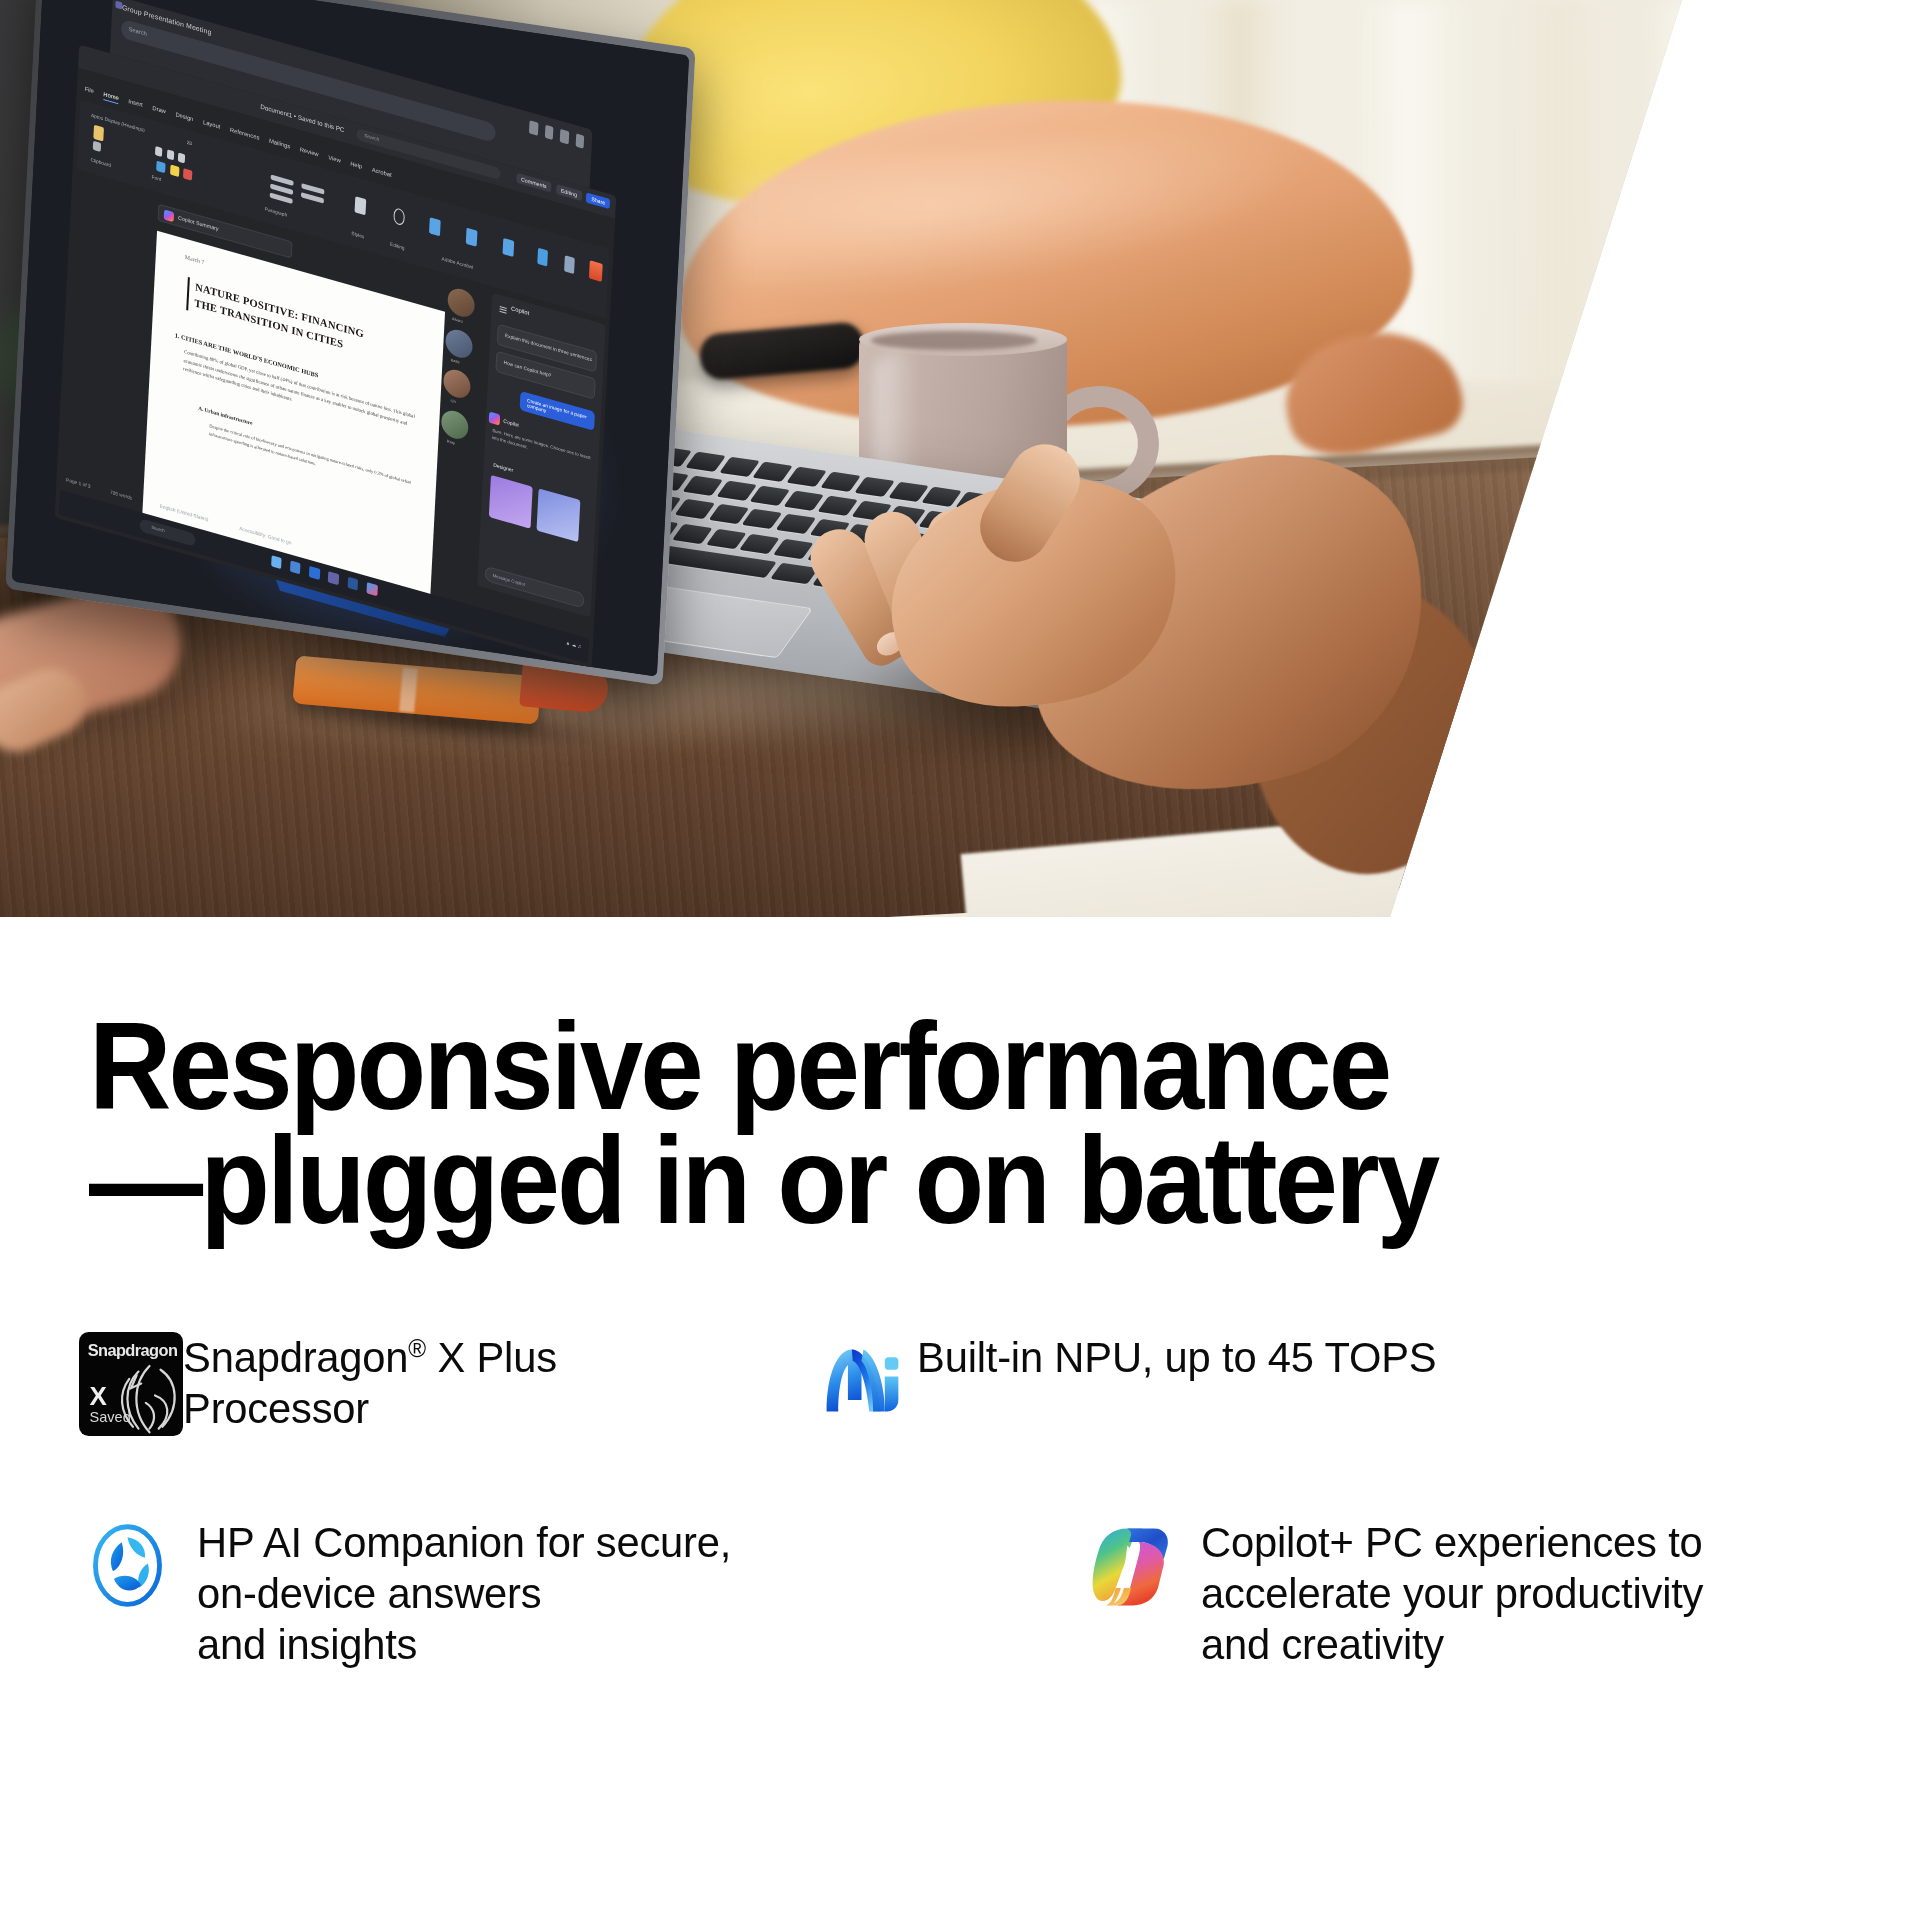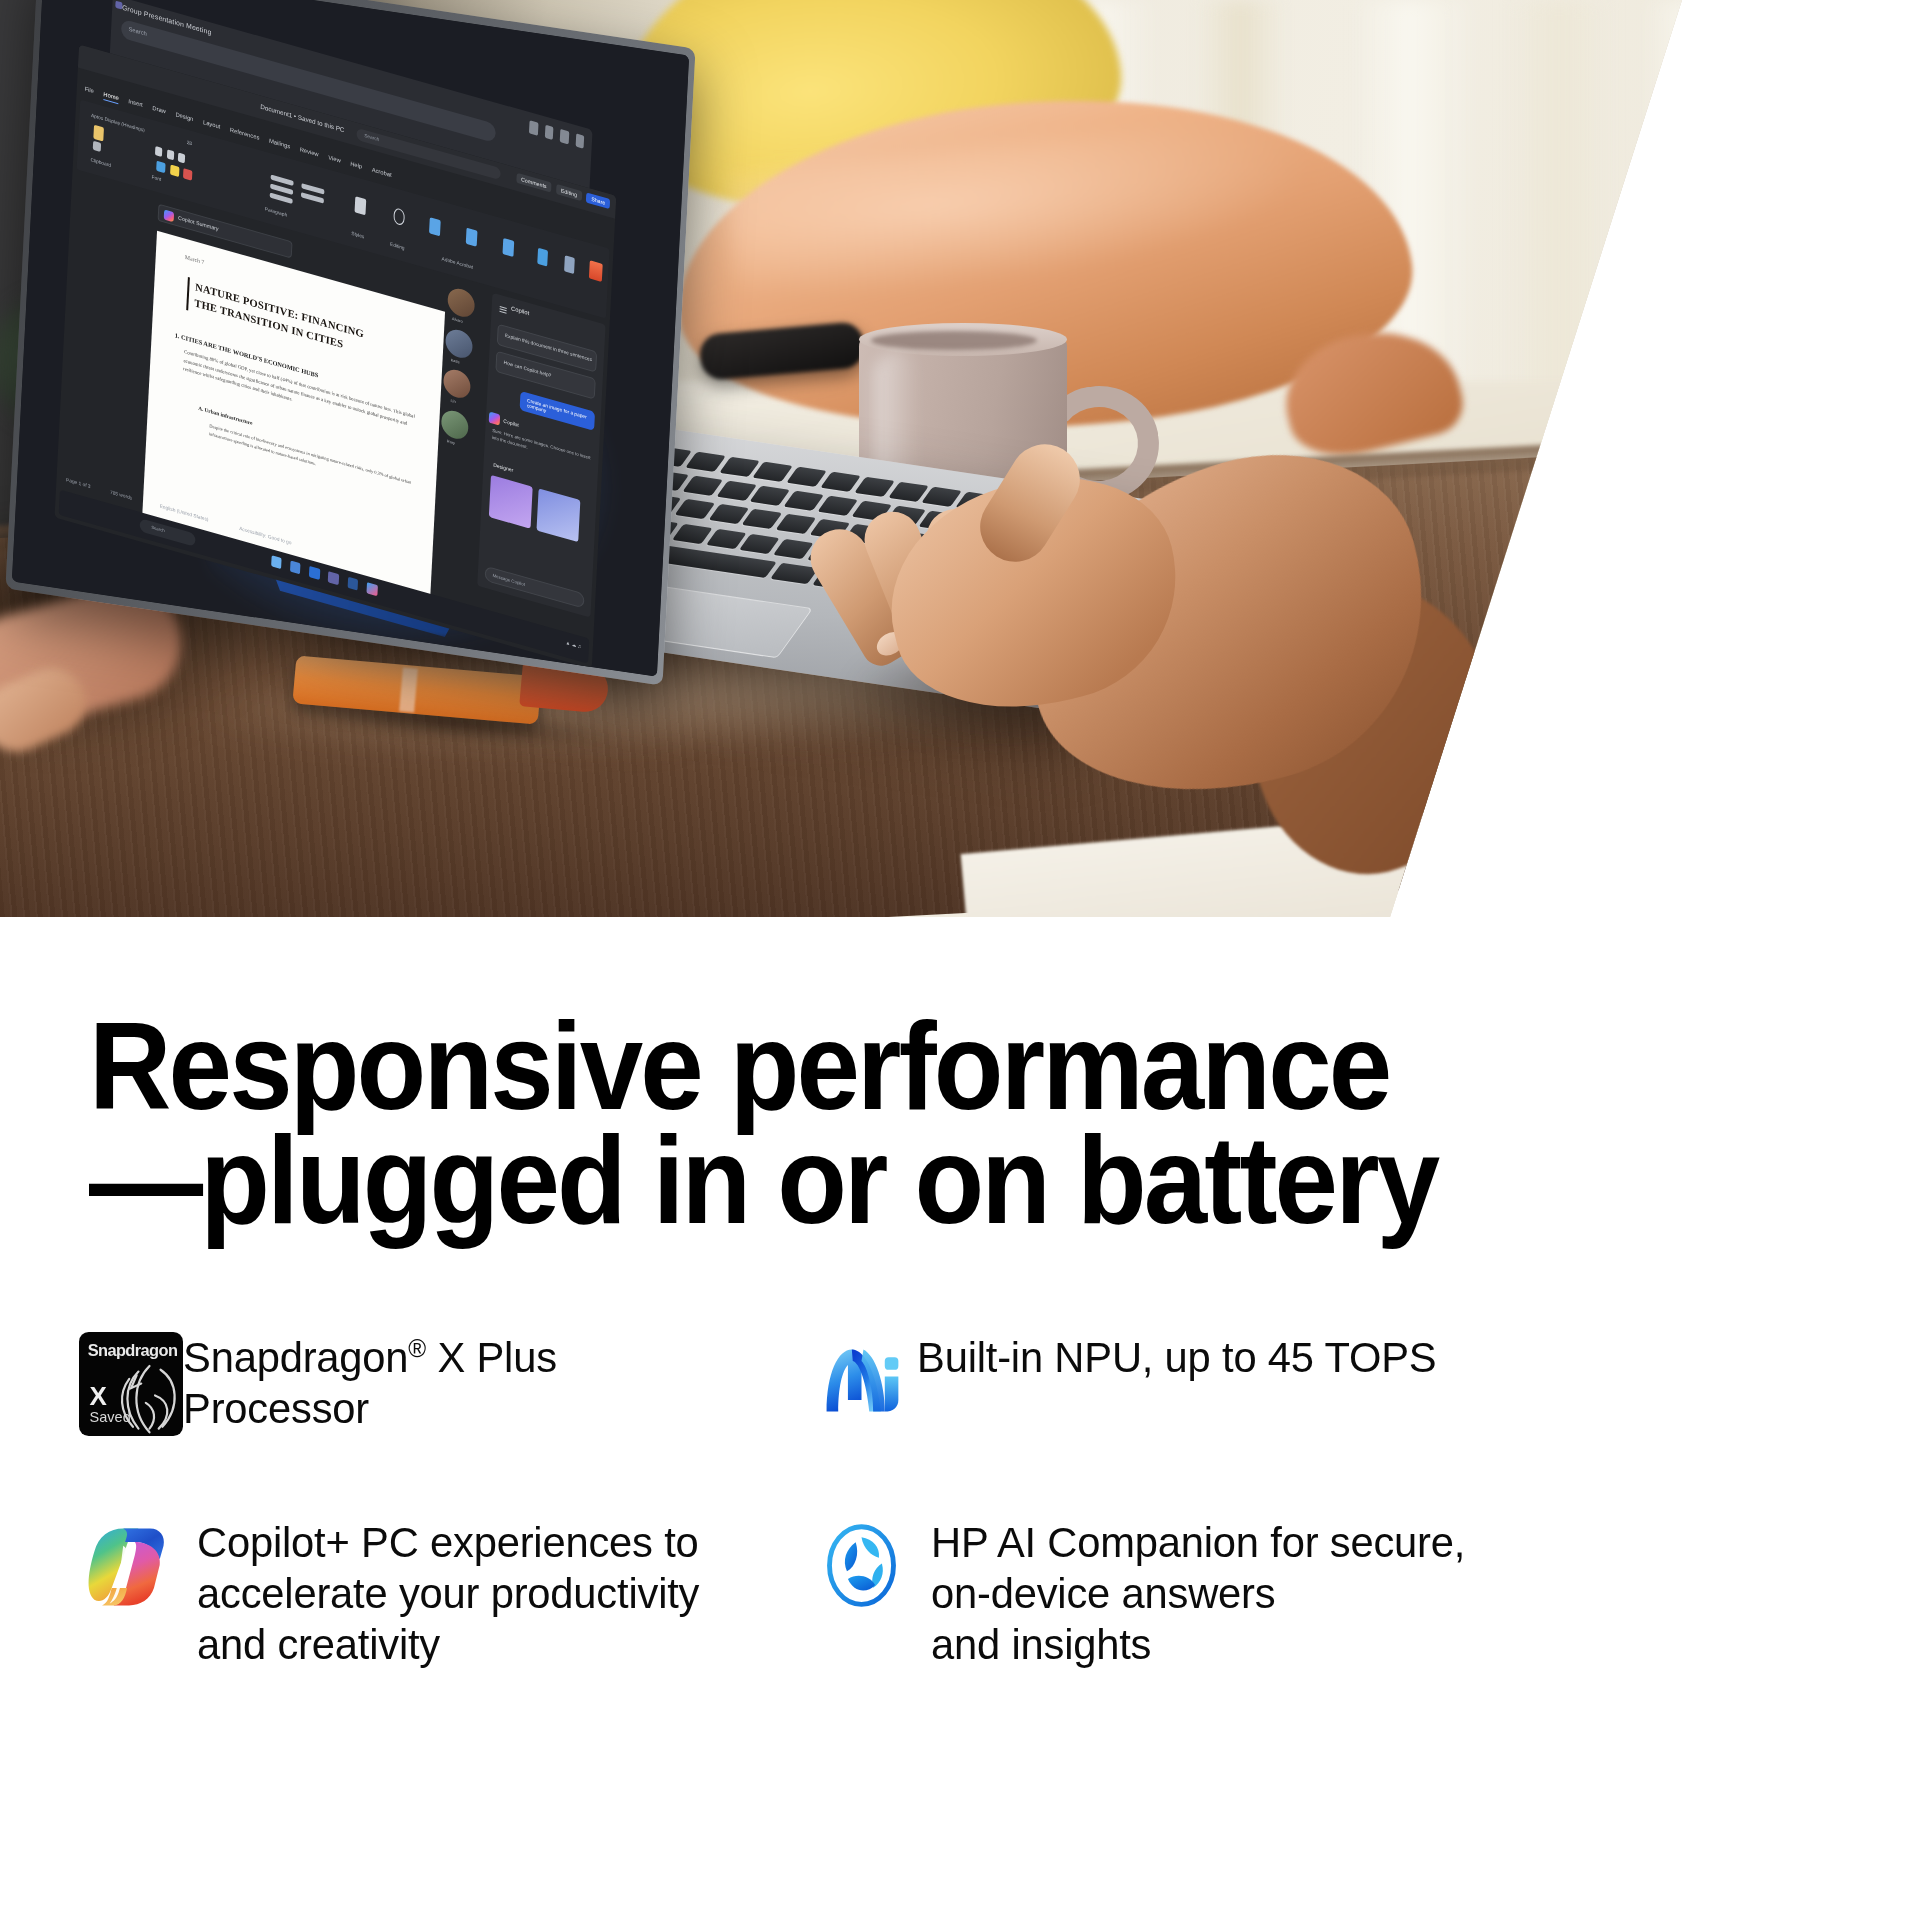--- a/index.html
+++ b/index.html
@@ -823,20 +823,47 @@
             <path d="M50 30 C 56 36, 62 58, 62 82 L 74 82 C 74 52, 64 24, 52 18 Z" fill="url(#aiC)" opacity="0.95"></path>
             <rect x="74" y="26" width="14" height="13" rx="4" fill="#63cbf6"></rect>
             <path d="M74 46 L 88 46 L 88 70 C 88 78, 82 82, 74 82 Z" fill="url(#aiC)"></path>
           </svg>
         </div>
         <div class="ftext">Built-in NPU, up to 45 TOPS</div>
       </div>
     </div>
 
     <div class="frow row2">
+
+      <div class="fcell right r2">
+        <div class="ficon">
+          <svg class="hpaiicon" viewBox="0 0 100 100">
+            <defs>
+              <linearGradient id="hpG" x1="0" y1="0" x2="1" y2="1">
+                <stop offset="0%" stop-color="#35b7f2"></stop>
+                  <stop offset="100%" stop-color="#0a66d8"></stop>
+              </linearGradient>
+              <linearGradient id="hpG2" x1="0" y1="0" x2="0.8" y2="1">
+                <stop offset="0%" stop-color="#1e9ff0"></stop>
+                  <stop offset="100%" stop-color="#0a5ed4"></stop>
+              </linearGradient>
+            </defs>
+            <ellipse cx="50" cy="50" rx="33" ry="40" fill="none" stroke="url(#hpG)" stroke-width="5"></ellipse>
+            <path d="M50 21 C 62 23, 69 31, 68 42 C 60 40, 52 33, 50 21 Z" fill="#35b7f2"></path>
+            <path d="M44 26 C 34 33, 30 45, 35 56 C 44 51, 48 38, 44 26 Z" fill="url(#hpG2)"></path>
+            <path d="M71 48 C 74 58, 70 68, 62 73 C 59 63, 63 53, 71 48 Z" fill="#2fb0ef"></path>
+            <path d="M36 64 C 45 58, 58 60, 64 70 C 56 79, 42 78, 36 64 Z" fill="url(#hpG2)"></path>
+          </svg>
+        </div>
+        <div class="ftext">
+          <span>HP AI Companion for secure,</span><br>
+          <span>on-device answers</span><br>
+          <span>and insights</span>
+        </div>
+      </div>
 
       <div class="fcell left r2">
         <div class="ficon">
           <svg class="cpicon" viewBox="0 0 102 102">
             <defs>
               <linearGradient id="cpA" x1="0" y1="0" x2="0.4" y2="1">
                 <stop offset="0%" stop-color="#2ea8e8"></stop>
                   <stop offset="38%" stop-color="#4fc38a"></stop>
                 <stop offset="70%" stop-color="#e8d83a"></stop>
                   <stop offset="100%" stop-color="#f0a23a"></stop>
@@ -863,44 +890,17 @@
             <path d="M34 74 L 50 74 C 48 84, 44 92, 36 92 L 24 92 C 30 90, 32 82, 34 74 Z" fill="url(#cpD)"></path>
             <path d="M46 30 C 52 34, 52 42, 50 50 L 42 76 C 40 84, 36 88, 32 90 C 38 82, 40 72, 42 62 Z" fill="#ffffff" opacity="0.92"></path>
           </svg>
         </div>
         <div class="ftext">
           <span>Copilot+ PC experiences to</span><br>
           <span>accelerate your productivity</span><br>
           <span>and creativity</span>
         </div>
       </div>
-
-      <div class="fcell right r2">
-        <div class="ficon">
-          <svg class="hpaiicon" viewBox="0 0 100 100">
-            <defs>
-              <linearGradient id="hpG" x1="0" y1="0" x2="1" y2="1">
-                <stop offset="0%" stop-color="#35b7f2"></stop>
-                  <stop offset="100%" stop-color="#0a66d8"></stop>
-              </linearGradient>
-              <linearGradient id="hpG2" x1="0" y1="0" x2="0.8" y2="1">
-                <stop offset="0%" stop-color="#1e9ff0"></stop>
-                  <stop offset="100%" stop-color="#0a5ed4"></stop>
-              </linearGradient>
-            </defs>
-            <ellipse cx="50" cy="50" rx="33" ry="40" fill="none" stroke="url(#hpG)" stroke-width="5"></ellipse>
-            <path d="M50 21 C 62 23, 69 31, 68 42 C 60 40, 52 33, 50 21 Z" fill="#35b7f2"></path>
-            <path d="M44 26 C 34 33, 30 45, 35 56 C 44 51, 48 38, 44 26 Z" fill="url(#hpG2)"></path>
-            <path d="M71 48 C 74 58, 70 68, 62 73 C 59 63, 63 53, 71 48 Z" fill="#2fb0ef"></path>
-            <path d="M36 64 C 45 58, 58 60, 64 70 C 56 79, 42 78, 36 64 Z" fill="url(#hpG2)"></path>
-          </svg>
-        </div>
-        <div class="ftext">
-          <span>HP AI Companion for secure,</span><br>
-          <span>on-device answers</span><br>
-          <span>and insights</span>
-        </div>
-      </div>
     </div>
   </div>
 
 </div>
 
 
 </body></html>

